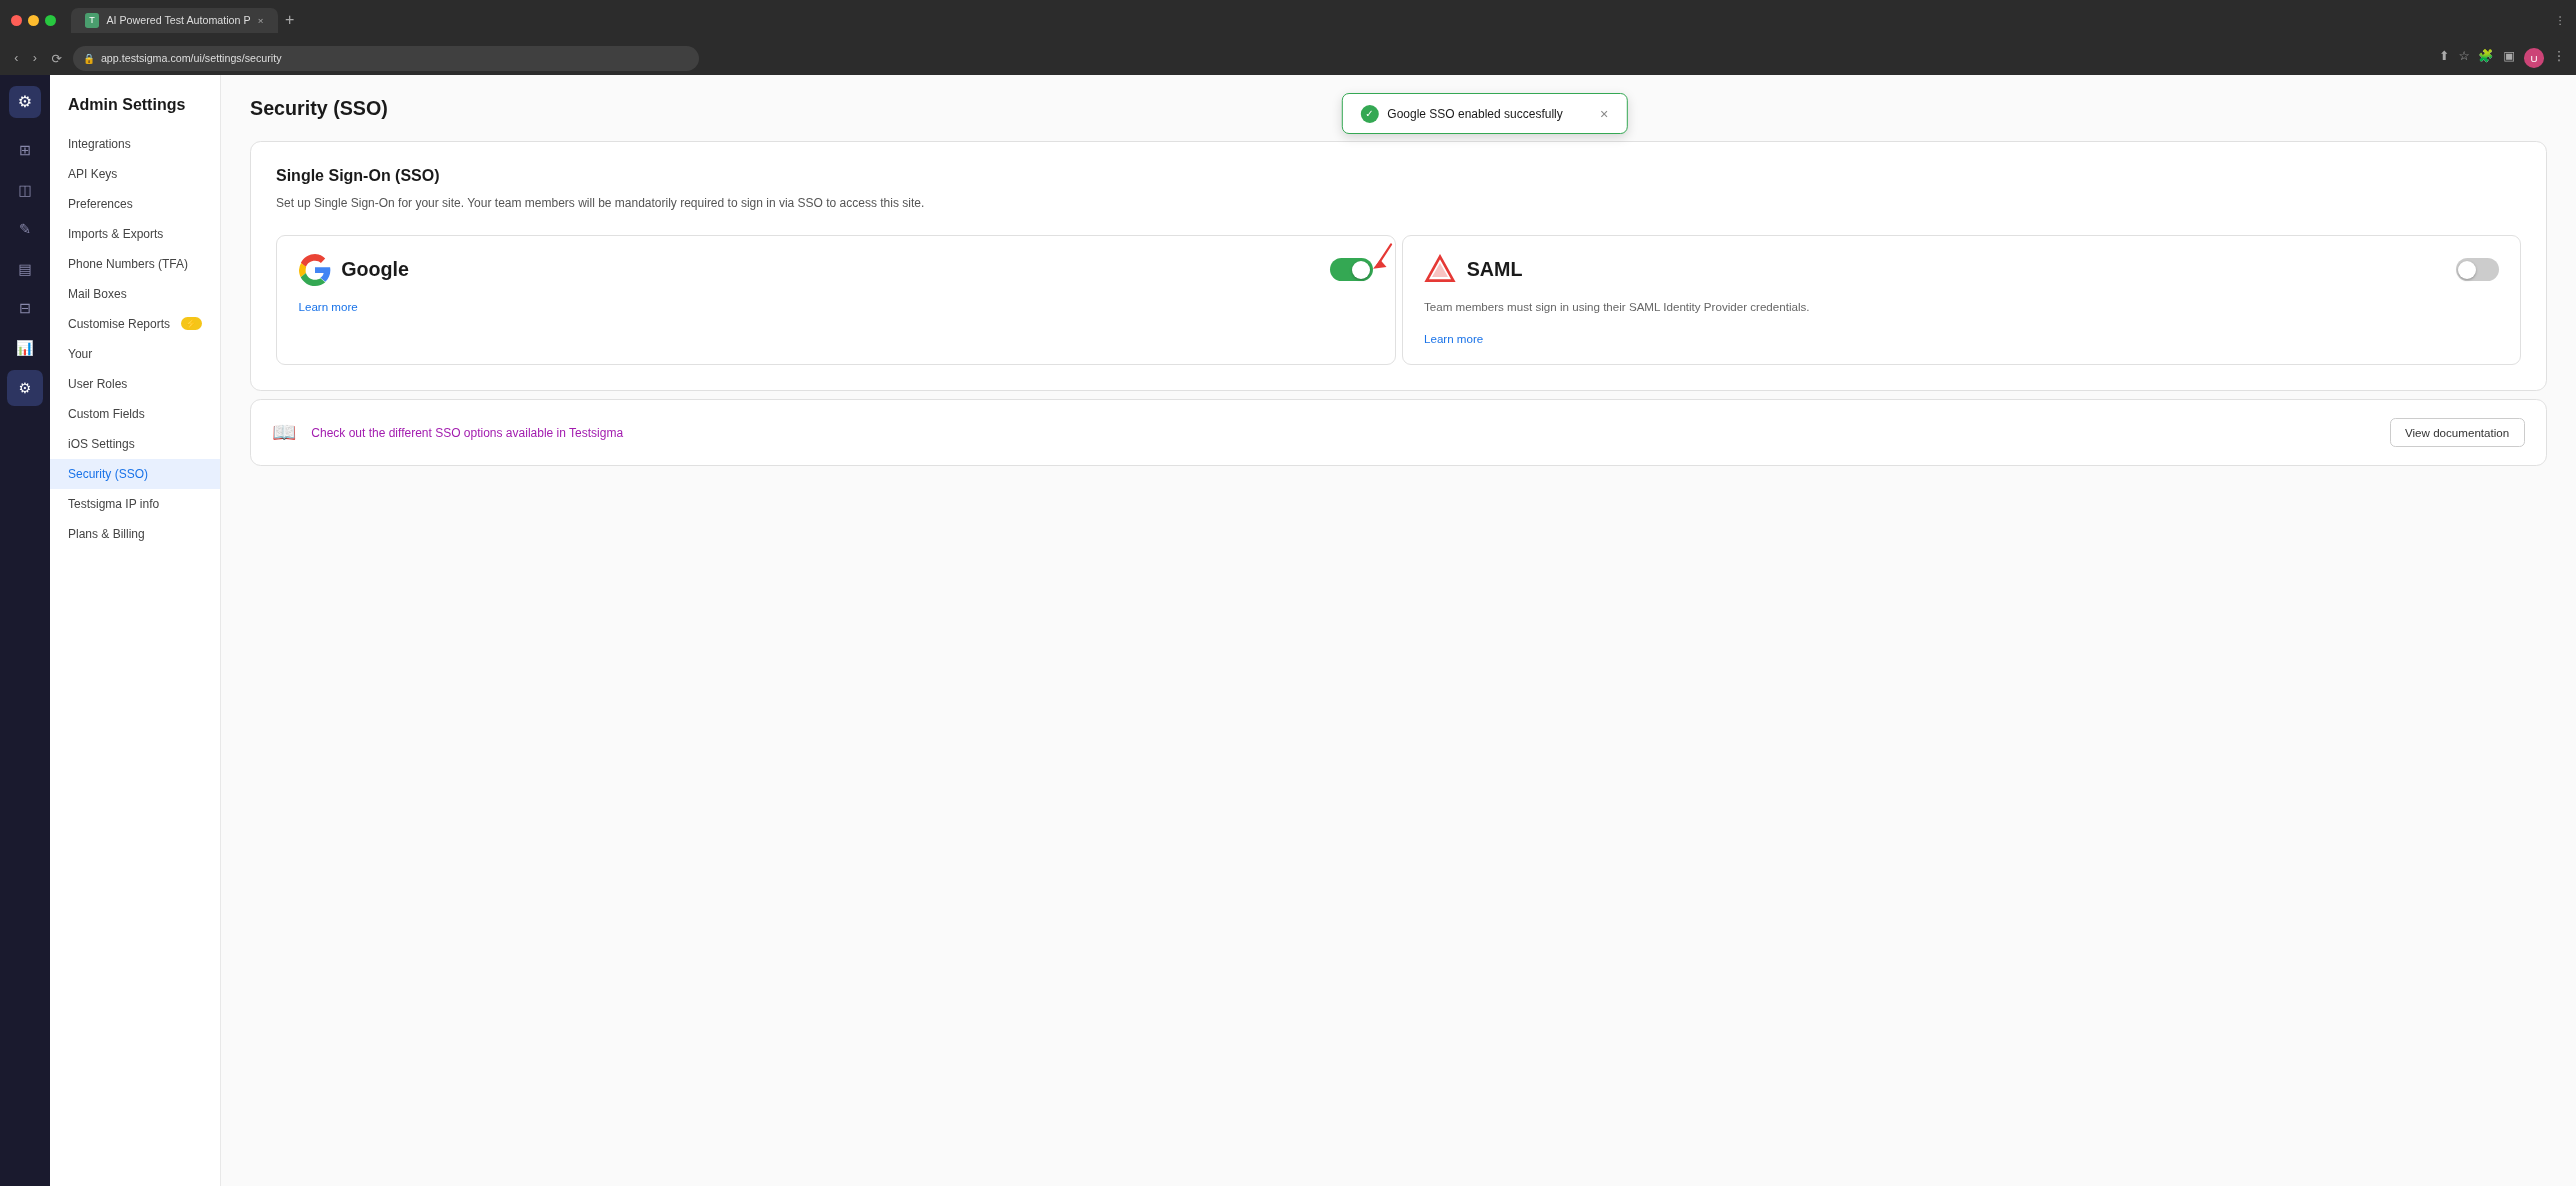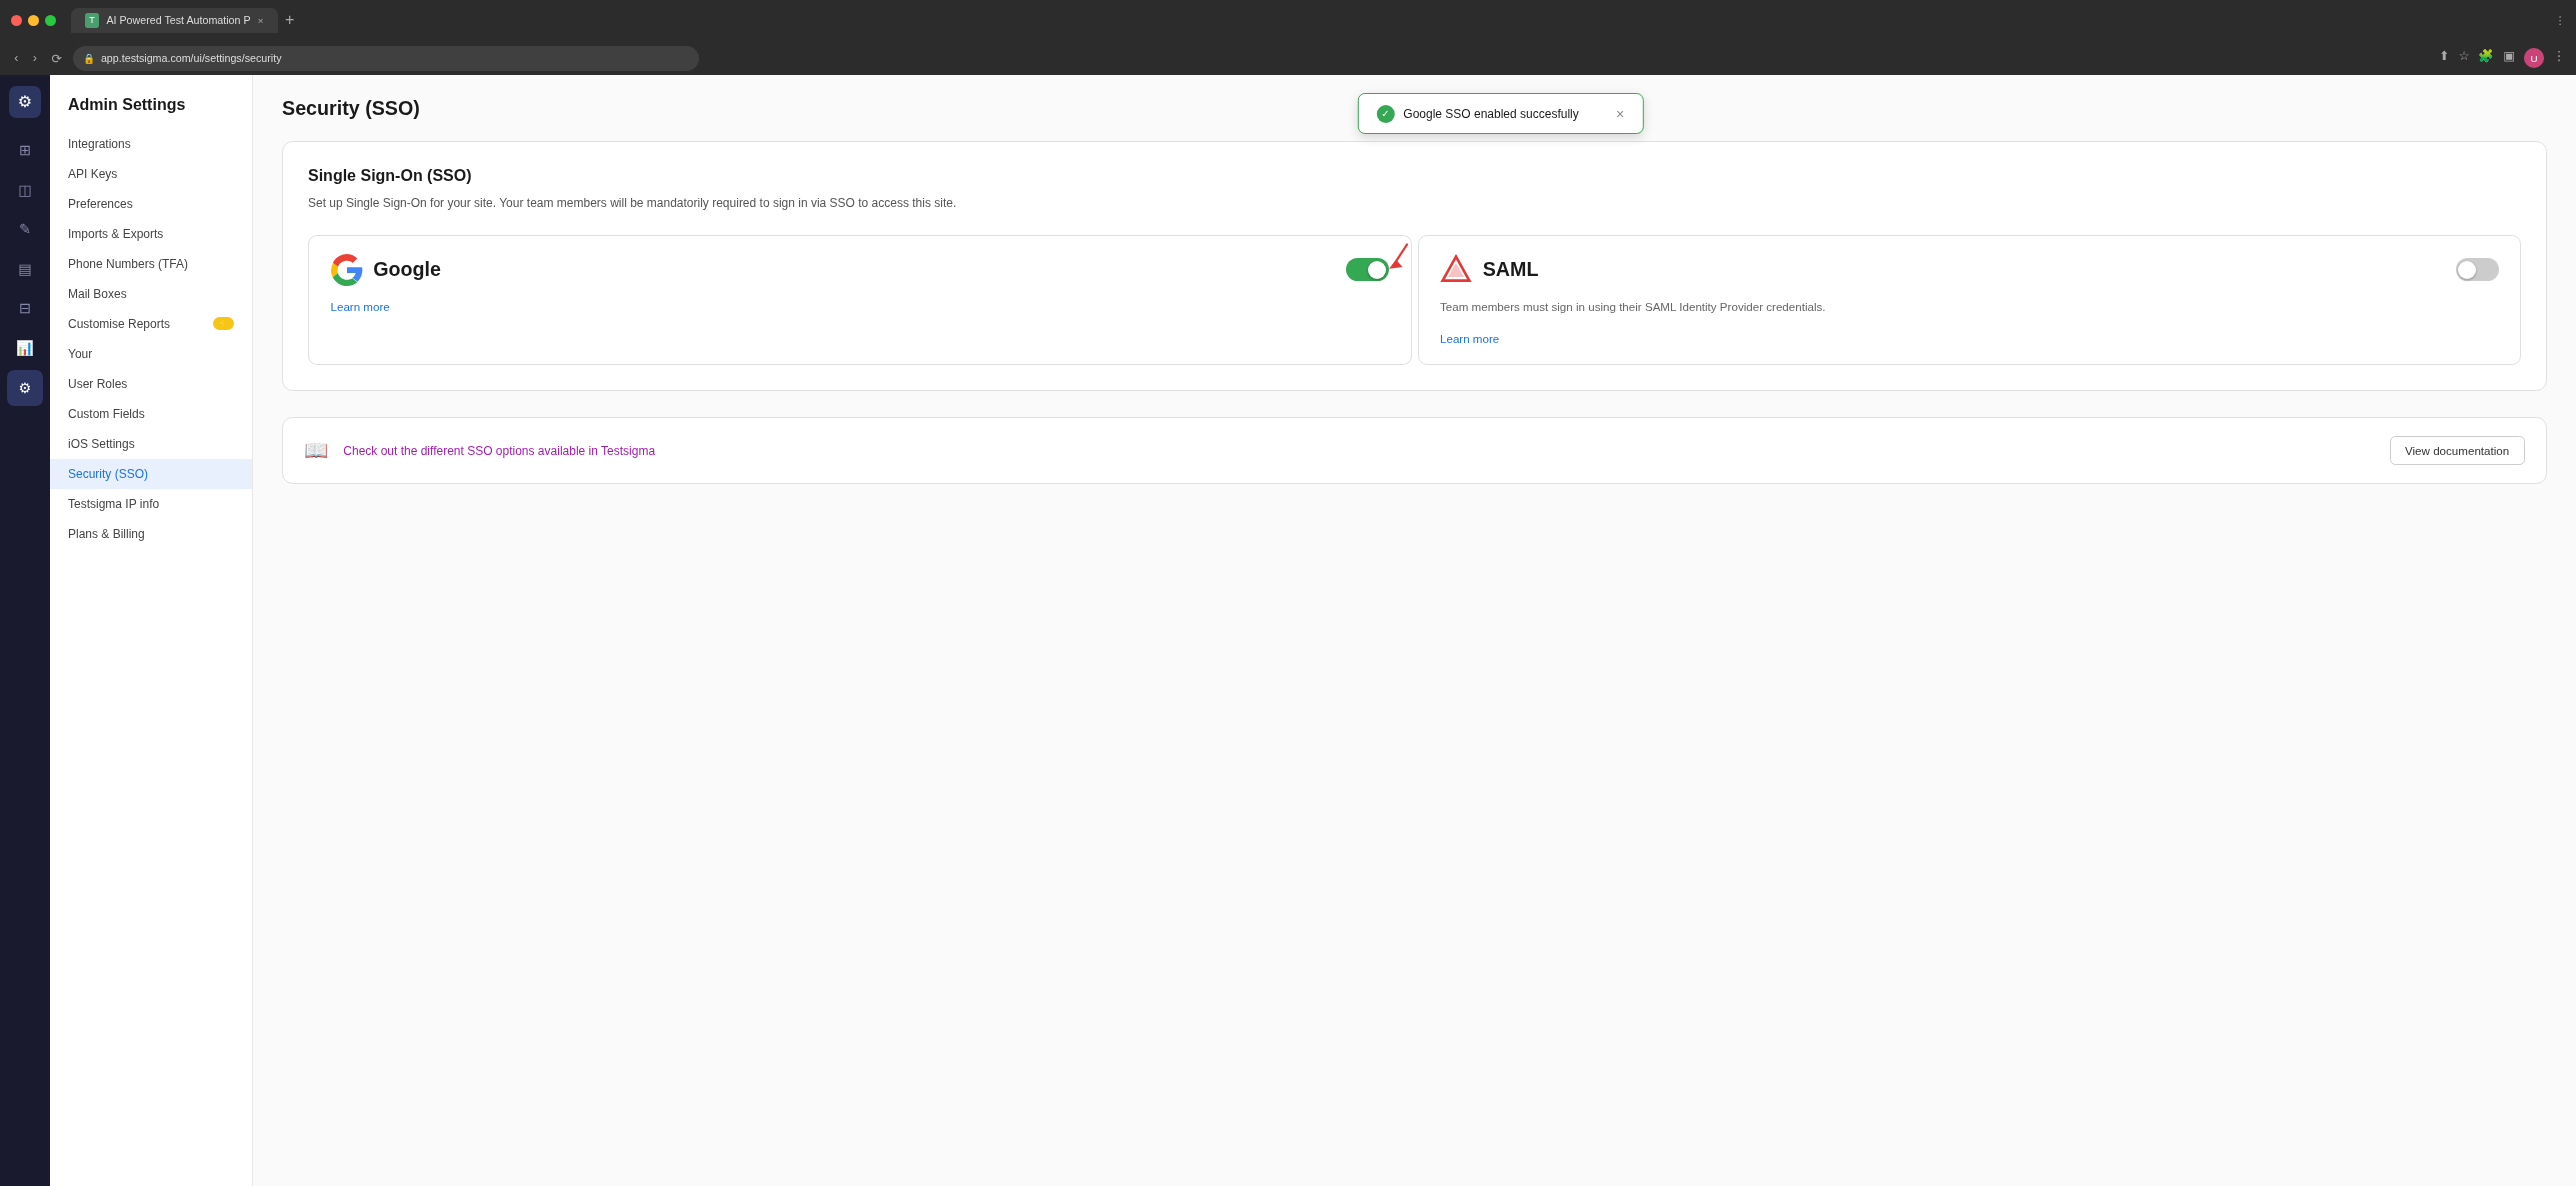--- a/index.html
+++ b/index.html
@@ -100,21 +100,21 @@
       align-items: center;
       justify-content: center;
       color: #8888aa;
       font-size: 14.3px;
       cursor: pointer;
     }
     .icon-sidebar-item.active { background: #2d3561; color: #fff; }
 
     
     .settings-sidebar {
-      width: 203px;
+      width: 171px;
       background: #fff;
       border-right: 0.9px solid #e8e8e8;
       padding: 14.3px 0;
       overflow-y: auto;
       flex-shrink: 0;
     }
     .settings-sidebar-title {
       font-size: 16px;
       font-weight: 600;
       color: #1a1a1a;
@@ -188,21 +188,21 @@
     }
     .toast-text { font-size: 12px; color: #1a1a1a; flex: 1; }
     .toast-close { color: #888; font-size: 14.3px; cursor: pointer; margin-left: 7.2px; }
 
     
     .card {
       background: #fff;
       border: 0.9px solid #e0e0e0;
       border-radius: 10.7px;
       padding: 25px;
-      margin-bottom: 26px;
+      margin-bottom: 8px;
     }
     .card-title {
       font-size: 16px;
       font-weight: 700;
       color: #1a1a1a;
       margin-bottom: 9px;
     }
     .card-desc {
       font-size: 12px;
       color: #555;

